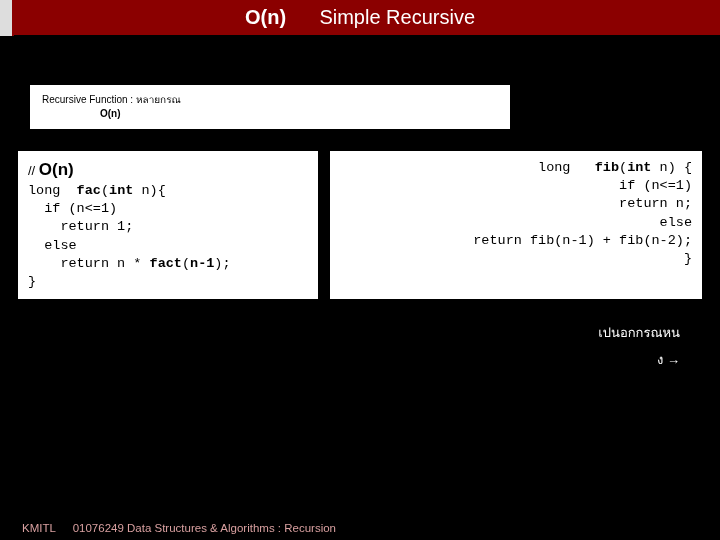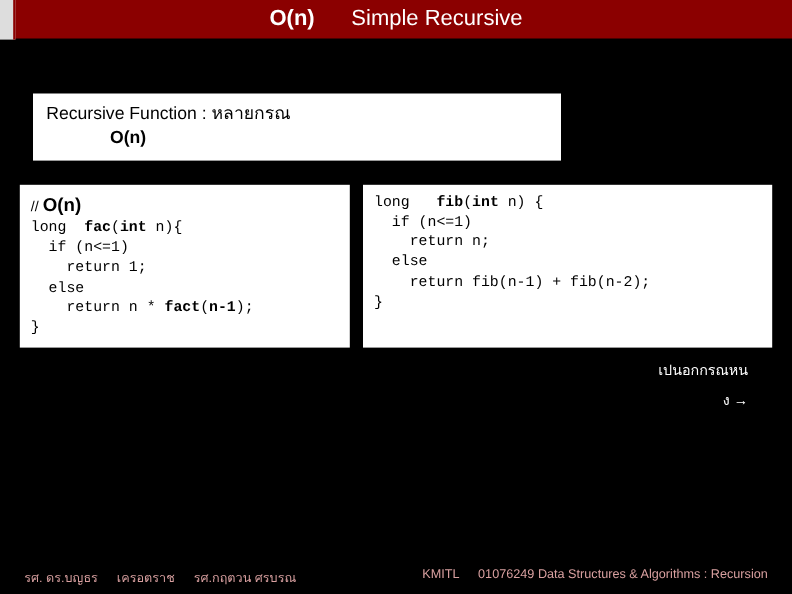--- a/index.html
+++ b/index.html
@@ -27,53 +27,53 @@
     width: 14px;
     height: 36px;
     background: #ddd;
     border-right: 2px solid #8b0000;
   }
   .desc-box {
     background: #fff;
     color: #000;
     margin: 50px 30px 0 30px;
     padding: 8px 12px 8px 12px;
-    font-size: 16px;
+    font-size: 10px;
     line-height: 1.4;
     width: 480px;
   }
   .desc-box .bullet { margin-left: 28px; }
   .desc-box .indent2 { margin-left: 58px; }
   .code-row {
     display: flex;
     margin: 22px 18px 0 18px;
     gap: 12px;
   }
   .code-box {
     background: #fff;
     color: #000;
     padding: 8px 10px;
     font-family: "Courier New", monospace;
     font-size: 13.5px;
     line-height: 1.35;
     white-space: pre;
   }
   .code-left { flex: 0 0 300px; }
-  .code-right { flex: 1; }
+  .code-right { flex: 1; text-align: right; }
   .comment-head {
     font-family: Tahoma, sans-serif;
     font-size: 13px;
   }
   .comment-head .big { font-size: 17px; font-weight: bold; }
   .kw { font-weight: bold; }
   .note1 {
     color: #fff;
     font-size: 13px;
     text-align: right;
-    margin: 10px 40px 0 0;
+    margin: 23px 40px 0 0;
     font-family: Tahoma, sans-serif;
   }
   .note2 {
     color: #fff;
     font-size: 13px;
     text-align: right;
     margin: 6px 40px 0 0;
     font-family: Tahoma, sans-serif;
   }
   .footer {
@@ -124,22 +124,17 @@
 <span>    return n;</span>
 <span>  else</span>
 <span>    return fib(n-1) + fib(n-2);</span>
 <span>}</span></div>
 </div>
 
 <div class="note1">เปนอกกรณหน</div>
 <div class="note2">ง →</div>
 
 <div class="footer">
-  <div class="footer-left">
-    <span>รศ. ดร.บญธร</span>
-    <span class="ml">เครอตราช</span>
-    <span class="ml">รศ.กฤตวน  ศรบรณ</span>
-  </div>
   <div class="footer-right">
     <span>KMITL</span>
     <span class="ml">01076249 Data Structures &amp; Algorithms : Recursion</span>
   </div>
 </div>
 
 </body></html>

